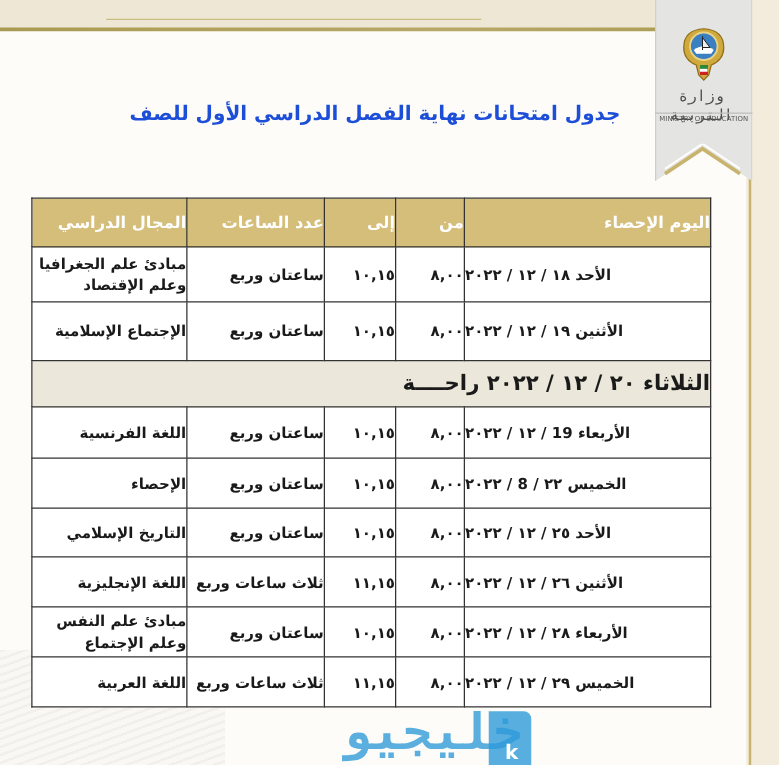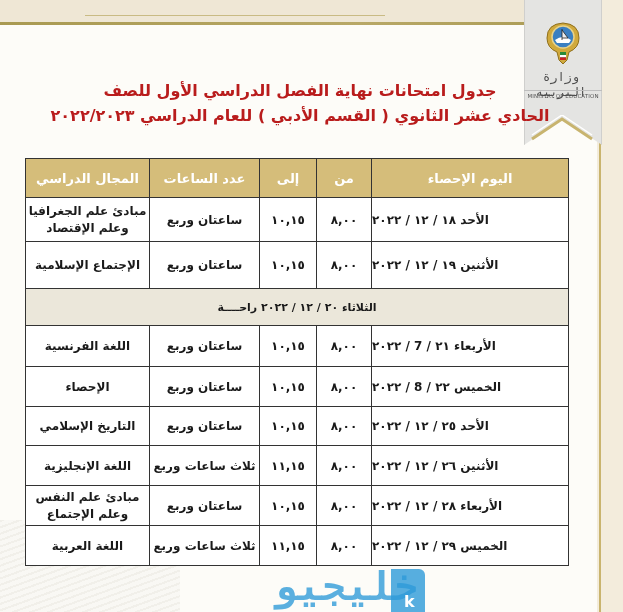--- a/index.html
+++ b/index.html
@@ -50,37 +50,37 @@
     font-size: 12px; color: #4c4c4c; direction: rtl; font-family: Liberation Mono, monospace;
   }
   .ministry-en {
     position: absolute; left: 524px; top: 90px; width: 78px; text-align: center;
     font-size: 5.5px; color: #555; letter-spacing: 0.1px;
     border-top: 1px solid #bdbdbd; padding-top: 2px;
   }
   .title {
     position: absolute; left: 20px; top: 78px; width: 560px; text-align: center;
     direction: rtl; font-family: "DejaVu Sans", sans-serif; font-weight: bold;
-    color: #b91c1c; font-size: 16px; line-height: 25px;
+    color: #1d4ed8; font-size: 16px; line-height: 25px;
   }
   table.schedule {
     position: absolute; left: 25px; top: 158px; width: 543px;
     border-collapse: collapse; direction: rtl; table-layout: fixed;
   }
   table.schedule th, table.schedule td {
-    border: 1.5px solid #333; text-align: center; padding: 0;
+    border: 1.5px solid #333; text-align: right; padding: 0;
     font-size: 12px; color: #1a1a1a; font-weight: bold;
   }
   table.schedule th {
     background: #d5bd7a; color: #fff; font-size: 13px; height: 38px;
   }
   table.schedule td.day { text-align: left; padding-right: 6px; }
   table.schedule tr.exam td { background: #ffffff; }
   table.schedule tr.rest td {
-    background: #ebe7da; font-size: 11px;
+    background: #ebe7da; font-size: 17px;
   }
   .watermark {
     position: absolute; left: 178px; top: 568px; width: 240px; height: 44px;
     font-family: Liberation Mono, monospace; font-weight: bold; font-size: 40px;
     color: #2d9ad8; opacity: 0.78; direction: rtl; line-height: 44px;
     letter-spacing: -1px; pointer-events: none;
   }
   .watermark-box {
     position: absolute; left: 391px; top: 569px; width: 34px; height: 43px;
     background: #2d9ad8; opacity: 0.8; border-radius: 0 6px 0 0;
@@ -113,21 +113,20 @@
   <rect x="17" y="32" width="6" height="8" fill="#1d1d1d"></rect>
   <rect x="17" y="32" width="6" height="3" fill="#2a8a3a"></rect>
   <rect x="17" y="35" width="6" height="2.5" fill="#ffffff"></rect>
   <rect x="17" y="37.5" width="6" height="2.5" fill="#c22"></rect>
 </svg>
 <div class="ministry-ar">وزارة التربية</div>
 <div class="ministry-en">MINISTRY OF EDUCATION</div>
 
 <div class="title">
   <div>جدول امتحانات نهاية الفصل الدراسي الأول للصف</div>
-  <div>الحادي عشر الثانوي ( القسم الأدبي ) للعام الدراسي ٢٠٢٢/٢٠٢٣</div>
 </div>
 
 <table class="schedule">
   <colgroup>
     <col style="width:197px">
     <col style="width:55px">
     <col style="width:57px">
     <col style="width:110px">
     <col style="width:124px">
   </colgroup>
@@ -152,21 +151,21 @@
       <td class="day">الأثنين  ١٩ / ١٢ / ٢٠٢٢</td>
       <td>٨,٠٠</td>
       <td>١٠,١٥</td>
       <td>ساعتان وربع</td>
       <td>الإجتماع الإسلامية</td>
     </tr>
     <tr class="rest" style="height:37px">
       <td colspan="5">الثلاثاء  ٢٠ / ١٢ / ٢٠٢٢  راحــــة</td>
     </tr>
     <tr class="exam" style="height:41px">
-      <td class="day">الأربعاء  ٢١ / 7 / ٢٠٢٢</td>
+      <td class="day">الأربعاء  19 / ١٢ / ٢٠٢٢</td>
       <td>٨,٠٠</td>
       <td>١٠,١٥</td>
       <td>ساعتان وربع</td>
       <td>اللغة الفرنسية</td>
     </tr>
     <tr class="exam" style="height:40px">
       <td class="day">الخميس  ٢٢ / 8 / ٢٠٢٢</td>
       <td>٨,٠٠</td>
       <td>١٠,١٥</td>
       <td>ساعتان وربع</td>

